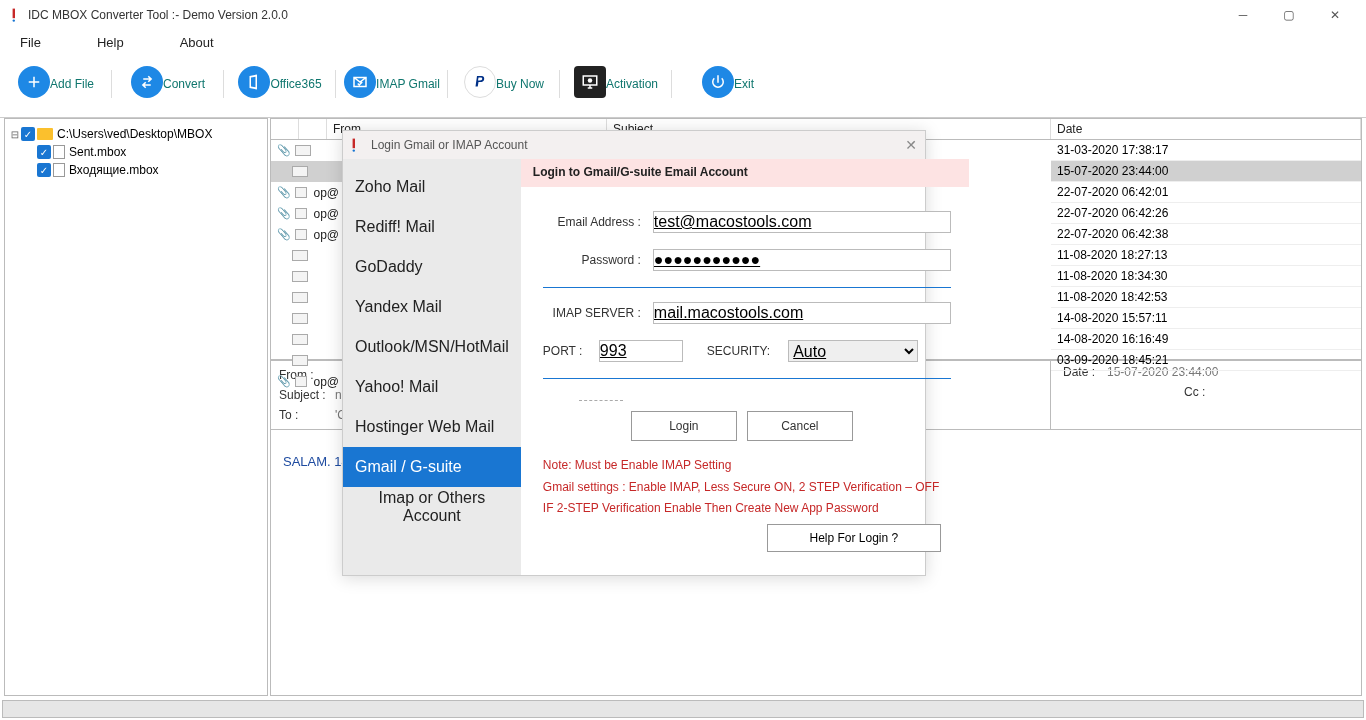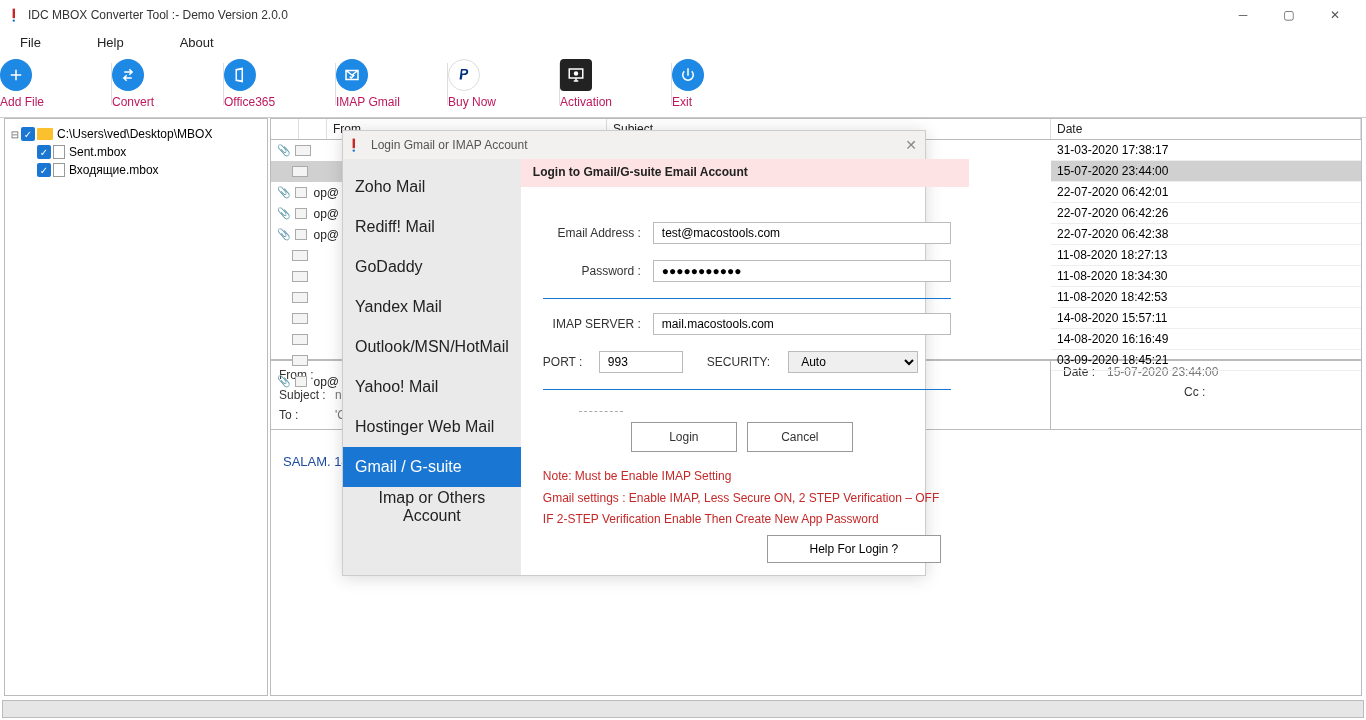--- a/index.html
+++ b/index.html
@@ -11,21 +11,21 @@
 .titlebar .title-text { flex:1; }
 .window-controls { display:flex; margin-left:auto; }
 .window-controls span { width:46px; height:30px; display:flex; align-items:center; justify-content:center; color:#555; font-size:12px; }
 
 
 .menubar { height:24px; display:flex; align-items:center; padding:0 20px; font-size:13px; color:#222; }
 .menubar span { margin-right:56px; }
 
 
 .toolbar { height:64px; display:flex; align-items:center; padding:0 0 4px 0; border-bottom:1px solid #ccc; }
-.toolbar .tb-btn { width:112px; display:flex; flex-direction:column; align-items:flex-start; justify-content:center; font-size:12px; color:#be185d; position:relative; }
+.toolbar .tb-btn { width:112px; display:flex; flex-direction:row; align-items:center; justify-content:center; font-size:12px; color:#0f766e; position:relative; }
 .toolbar .tb-btn:not(:last-child)::after { content:""; position:absolute; right:0; top:4px; bottom:4px; width:1px; background:#ddd; }
 .toolbar .tb-icon { width:32px; height:32px; border-radius:50%; background:#1e88e5; display:flex; align-items:center; justify-content:center; margin-bottom:4px; color:#fff; font-size:18px; }
 .toolbar .tb-icon.dark { background:#222; color:#fff; border-radius:4px; }
 .toolbar .tb-icon.paypal { background:#fff; color:#003087; border:1px solid #ddd; }
 .toolbar .tb-icon svg { width:18px; height:18px; fill:#fff; }
 
 
 .main { position:absolute; top:118px; left:0; right:0; bottom:0; display:flex; }
 
 
@@ -76,21 +76,21 @@
 .dialog .dlg-title .dlg-close { margin-left:auto; color:#888; font-size:14px; }
 .dialog .dlg-body { display:flex; height:calc(100% - 28px); }
 .dialog .dlg-side { width:215px; background:#eaeaea; padding-top:8px; }
 .dialog .dlg-side .side-item { height:40px; display:flex; align-items:center; padding:0 12px; font-size:16px; color:#222;text-align:center; }
 .dialog .dlg-side .side-item.active { background:#1976d2; color:#fff; }
 .dialog .dlg-main { flex:1; display:flex; flex-direction:column; }
 .dialog .dlg-banner { height:28px; background:#fde3e3; font-size:12px; font-weight:bold; padding:6px 12px; color:#222; }
 .dialog .dlg-form { padding:14px 18px 0 22px; font-size:12px; color:#333; }
 .dialog .form-row { display:flex; align-items:center; margin-bottom:16px; }
 .dialog .form-row .flabel { width:110px; text-align:right; padding-right:12px; }
-.dialog .form-row input, .dialog .form-row select { height:22px; border:1px solid #bbb; padding:0 8px; font-size:12px; }
+.dialog .form-row input, .dialog .form-row select { height:22px; border:1px solid #bbb; padding:0 0; font-size:16px;text-decoration:underline; }
 .dialog .form-row input { width:298px; }
 .dialog .form-row.short input { width:84px; }
 .dialog .form-row.short .sec-lbl { margin:0 18px 0 24px; }
 .dialog .form-row.short select { width:130px; }
 .dialog .hr { height:1px; background:#1976d2; margin:4px 0 14px 0; }
 .dialog .btn { height:30px; width:106px; border:1px solid #999; background:#fff; font-size:12px; display:inline-flex; align-items:center; justify-content:center; margin-right:10px; }
 .dialog .btn-row { display:flex; justify-content:center; margin:10px 0 14px 0; }
 .dialog .notes { padding:0 18px 0 22px; font-size:12px; line-height:1.8; }
 .dialog .notes div { color:#c62828; }
 .dialog .help-btn { width:174px; height:28px; border:1px solid #999; background:#fff; font-size:12px; display:flex; align-items:center; justify-content:center; margin-left:auto; margin-right:28px; margin-top:4px; }
@@ -338,21 +338,21 @@
         <div class="side-item">Yandex Mail</div>
         <div class="side-item">Outlook/MSN/HotMail</div>
         <div class="side-item">Yahoo! Mail</div>
         <div class="side-item">Hostinger Web Mail</div>
         <div class="side-item active">Gmail / G-suite</div>
         <div class="side-item">Imap or Others Account</div>
       </div>
     <div class="dlg-main">
       <div class="dlg-banner">Login to Gmail/G-suite Email Account</div>
       <div class="dlg-form">
-        <div class="form-row" style="margin-top:21px;">
+        <div class="form-row" style="margin-top:10px;">
           <span class="flabel">Email Address :</span>
           <input value="test@macostools.com" style="">
         </div>
         <div class="form-row">
           <span class="flabel">Password :</span>
           <input value="●●●●●●●●●●●" style="">
         </div>
         <div class="hr"></div>
         <div class="form-row">
           <span class="flabel">IMAP SERVER :</span>

